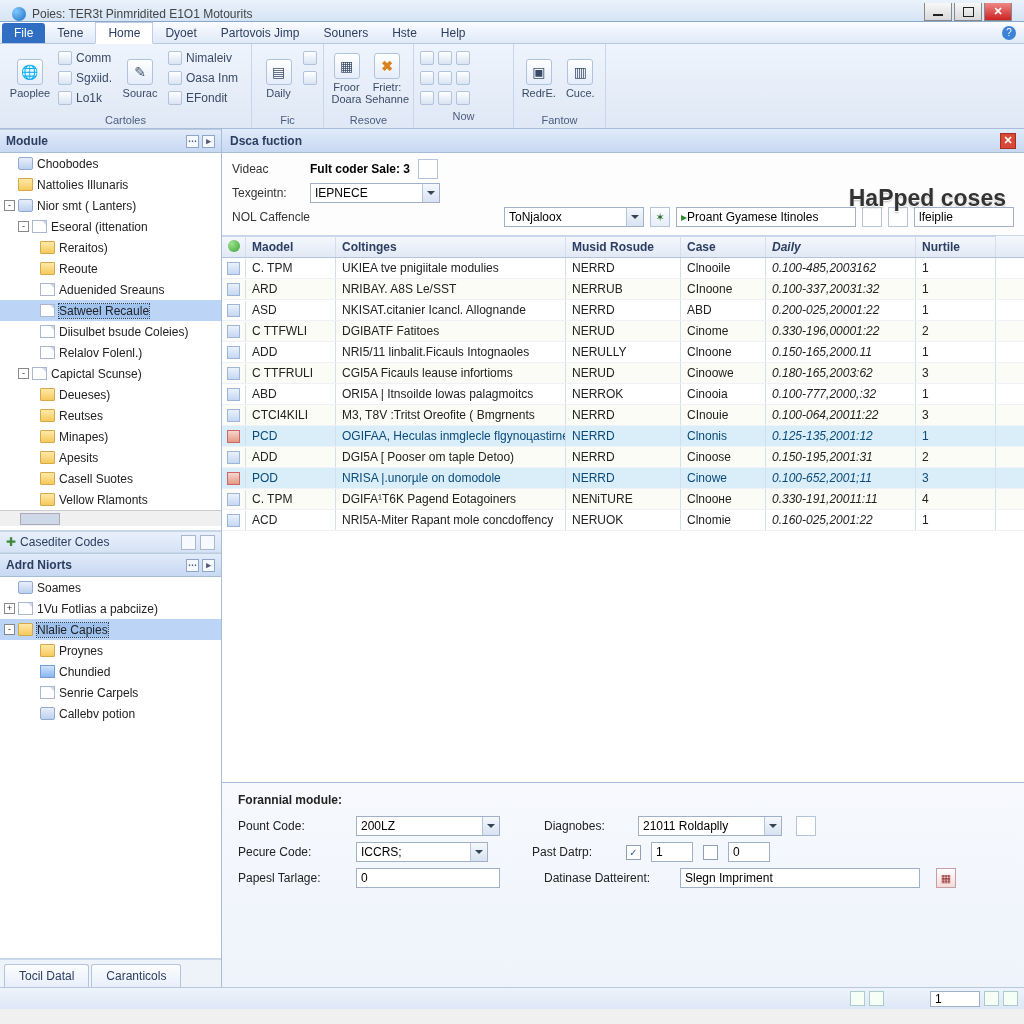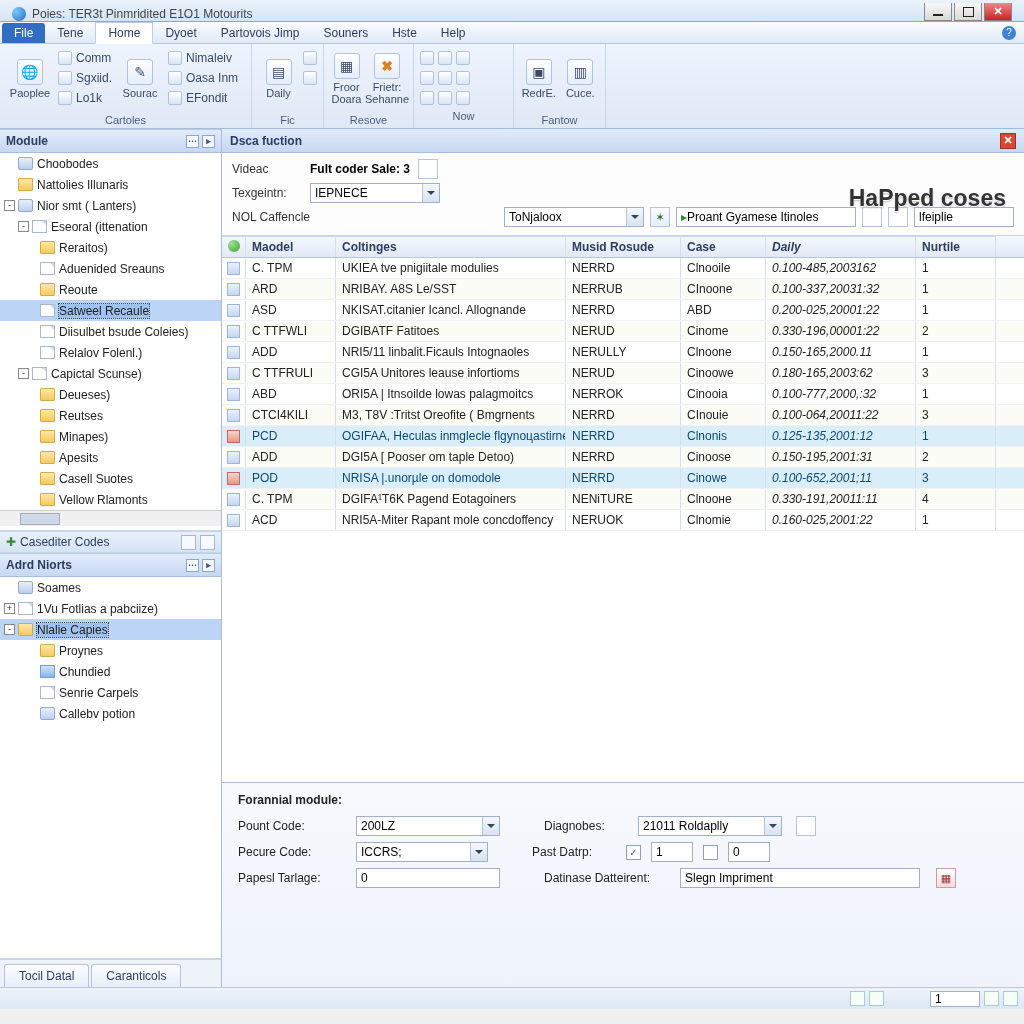--- a/index.html
+++ b/index.html
@@ -298,26 +298,26 @@
         <div class="treeitem lev1">
           <div class="exp">-</div>
           <div class="tico page"></div>
           <span class="lbl">Eseoral (ittenation</span>
         </div>
         <div class="treeitem lev2">
           <div class="tico folder"></div>
           <span class="lbl">Reraitos)</span>
         </div>
         <div class="treeitem lev2">
+          <div class="tico folder"></div>
+          <span class="lbl">Reoute</span>
+        </div>
+        <div class="treeitem lev2">
           <div class="tico page"></div>
           <span class="lbl">Aduenided Sreauns</span>
-        </div>
-        <div class="treeitem lev2">
-          <div class="tico folder"></div>
-          <span class="lbl">Reoute</span>
         </div>
         <div class="treeitem lev2 sel">
           <div class="tico page"></div>
           <span class="lbl">Satweel Recaule</span>
         </div>
         <div class="treeitem lev2">
           <div class="tico page"></div>
           <span class="lbl">Diisulbet bsude Coleies)</span>
         </div>
         <div class="treeitem lev2">
@@ -515,21 +515,21 @@
             <div class="gc c3">NERULLY</div>
             <div class="gc c4">Clnoone</div>
             <div class="gc c5">0.150-165,2000.11</div>
             <div class="gc c6">1</div>
           </div>
           <div class="grow">
             <div class="gc c0">
               <div class="rowico"></div>
             </div>
             <div class="gc c1">C TTFRULI</div>
-            <div class="gc c2">CGI5A Unitores leause infortioms</div>
+            <div class="gc c2">CGI5A Ficauls leause infortioms</div>
             <div class="gc c3">NERUD</div>
             <div class="gc c4">Cinoowe</div>
             <div class="gc c5">0.180-165,2003:62</div>
             <div class="gc c6">3</div>
           </div>
           <div class="grow">
             <div class="gc c0">
               <div class="rowico"></div>
             </div>
             <div class="gc c1">ABD</div>

